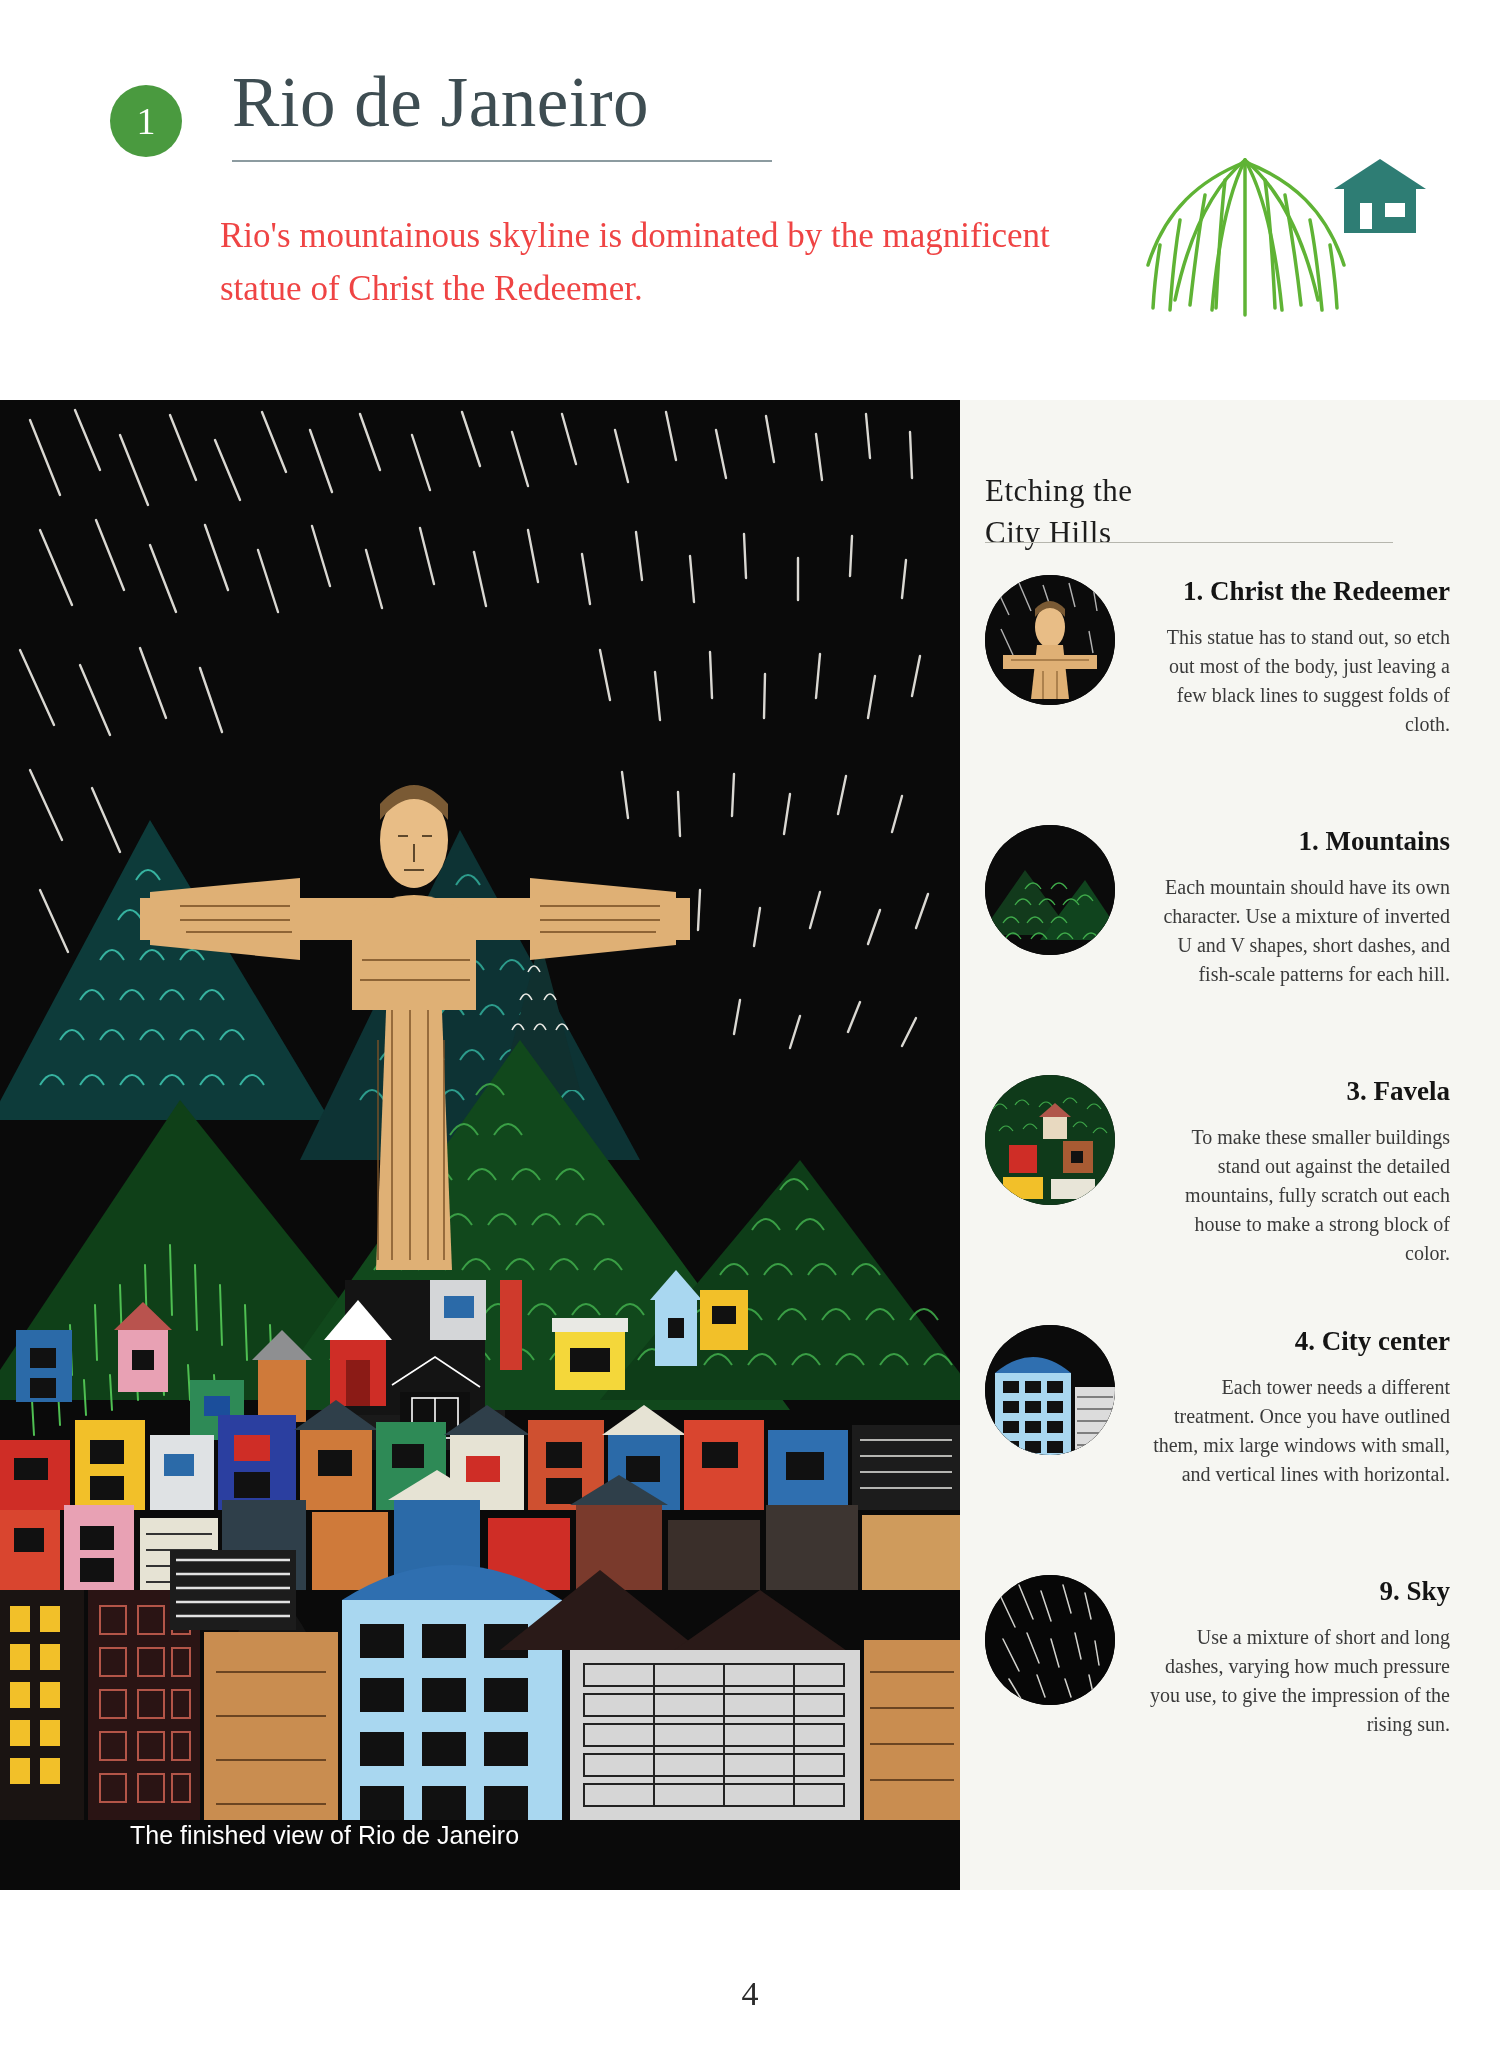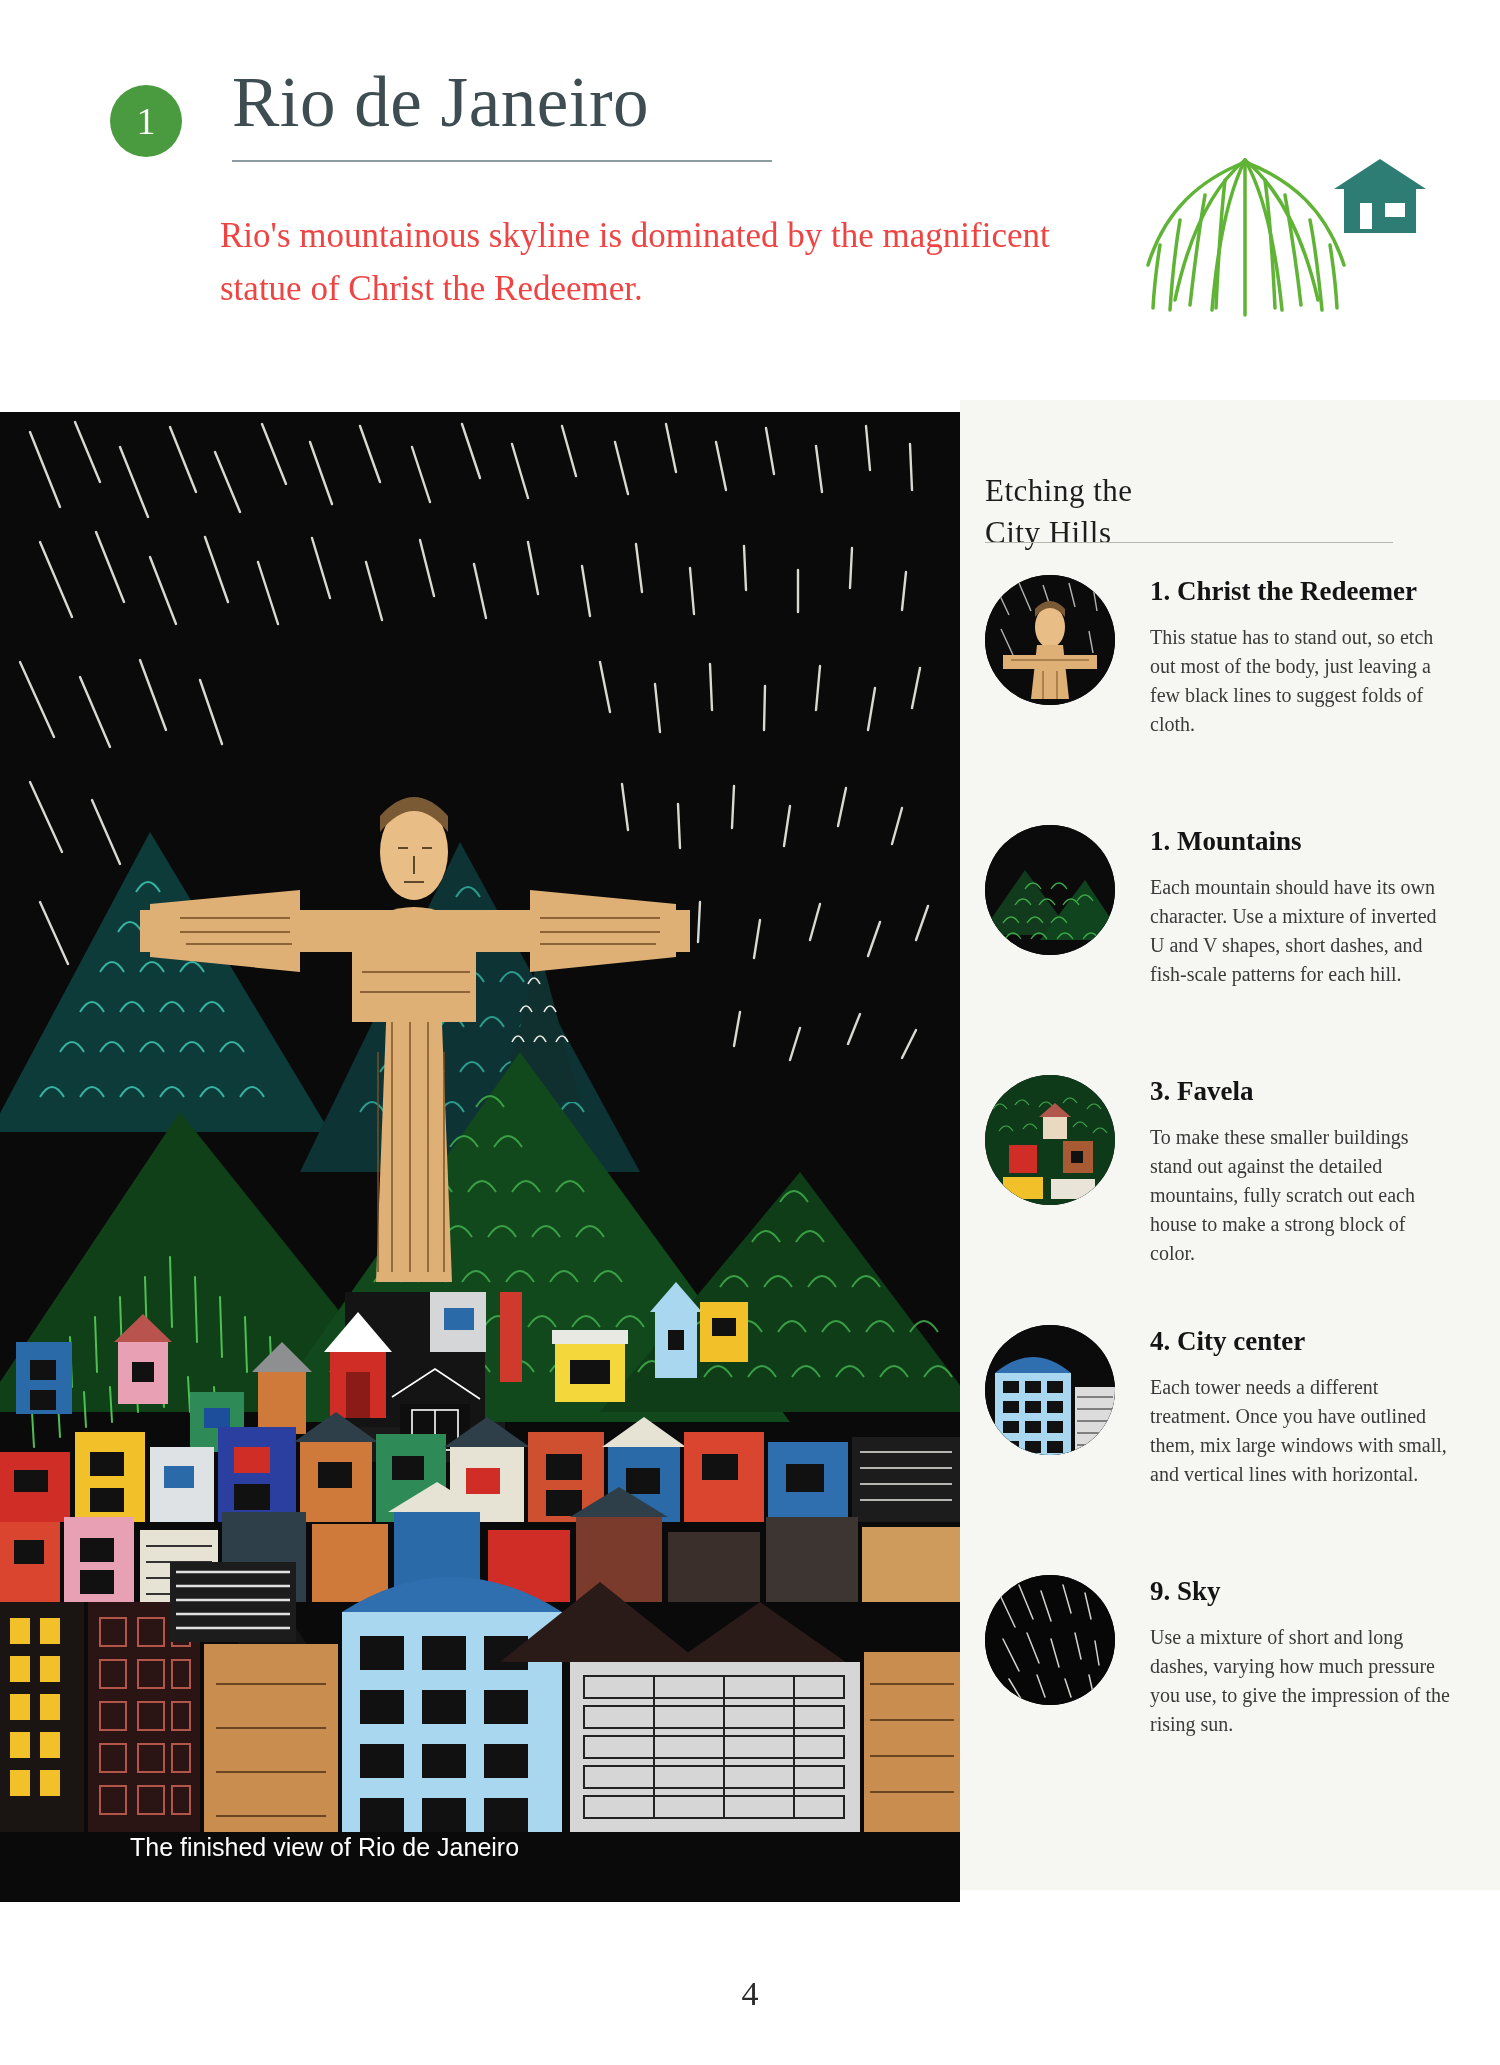--- a/index.html
+++ b/index.html
@@ -81,21 +81,21 @@
     left: 1330px;
     top: 155px;
     width: 100px;
     height: 80px;
   }
 
   
   .illustration {
     position: absolute;
     left: 0;
-    top: 412px;
+    top: 400px;
     width: 960px;
     height: 1490px;
     background: #8b5cf6;
     overflow: hidden;
   }
   .illus-caption {
     position: absolute;
     left: 130px;
     bottom: 40px;
     color: #ffffff;
@@ -146,20 +146,21 @@
     height: 130px;
     border-radius: 50%;
     overflow: hidden;
     background: #0b0b0b;
   }
   .tip-text {
     position: absolute;
     left: 165px;
     top: 0;
     width: 300px;
+    text-align: right;
   }
   .tip-head {
     font-family: "Liberation Serif", serif;
     font-weight: bold;
     font-size: 27px;
     color: #141414;
     line-height: 1.2;
     margin-bottom: 7px;
   }
   .tip-body {

